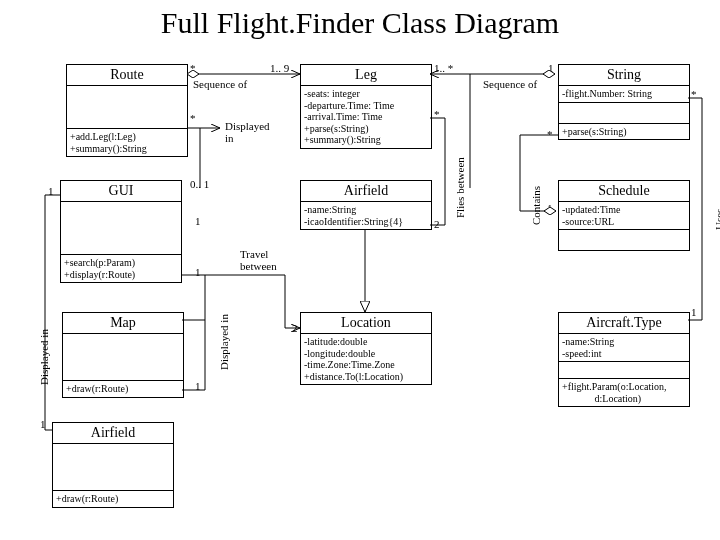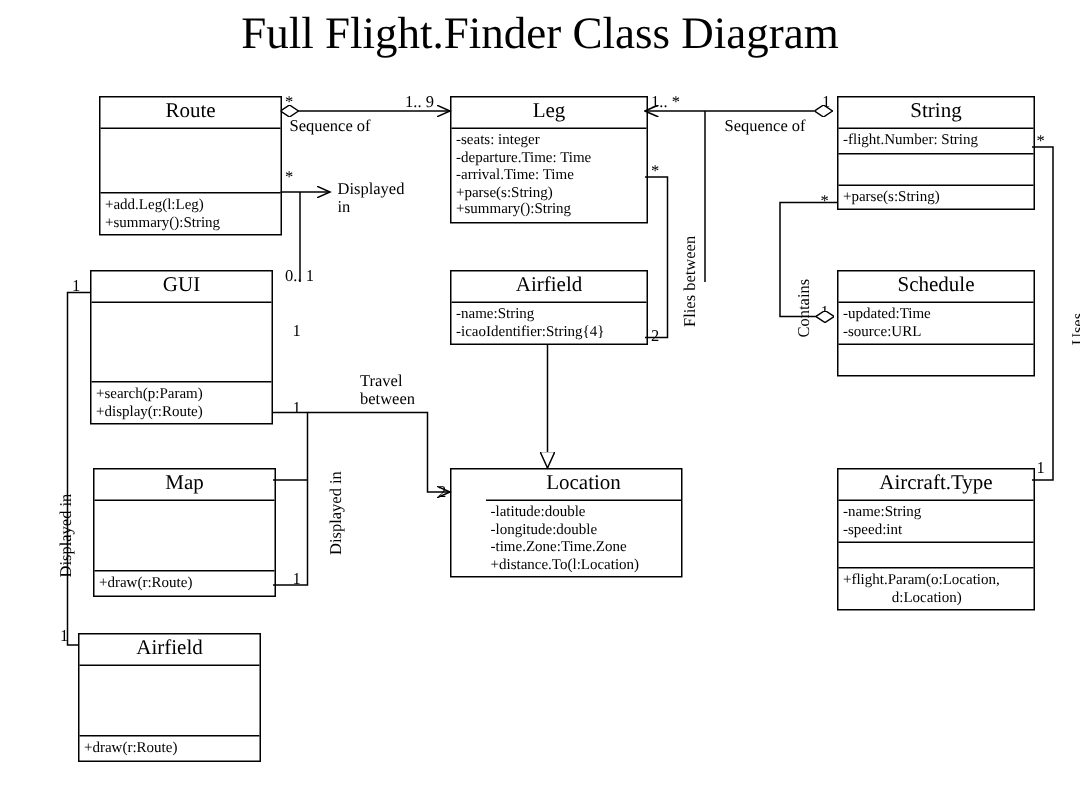--- a/index.html
+++ b/index.html
@@ -98,21 +98,21 @@
 +parse(s:String)
 +summary():String</div>
 </div>
 
 <div class="class-box" style="left:300px; top:180px; width:130px;">
   <div class="class-name">Airfield</div>
   <div class="attrs">-name:String
 -icaoIdentifier:String{4}</div>
 </div>
 
-<div class="class-box" style="left:300px; top:312px; width:130px;padding-left:23px;">
+<div class="class-box" style="left:300px; top:312px; width:130px;">
   <div class="class-name">Location</div>
   <div class="attrs">-latitude:double
 -longitude:double
 -time.Zone:Time.Zone
 +distance.To(l:Location)</div>
 </div>
 
 <div class="class-box" style="left:558px; top:64px; width:130px;">
   <div class="class-name">String</div>
   <div class="attrs">-flight.Number: String</div>

